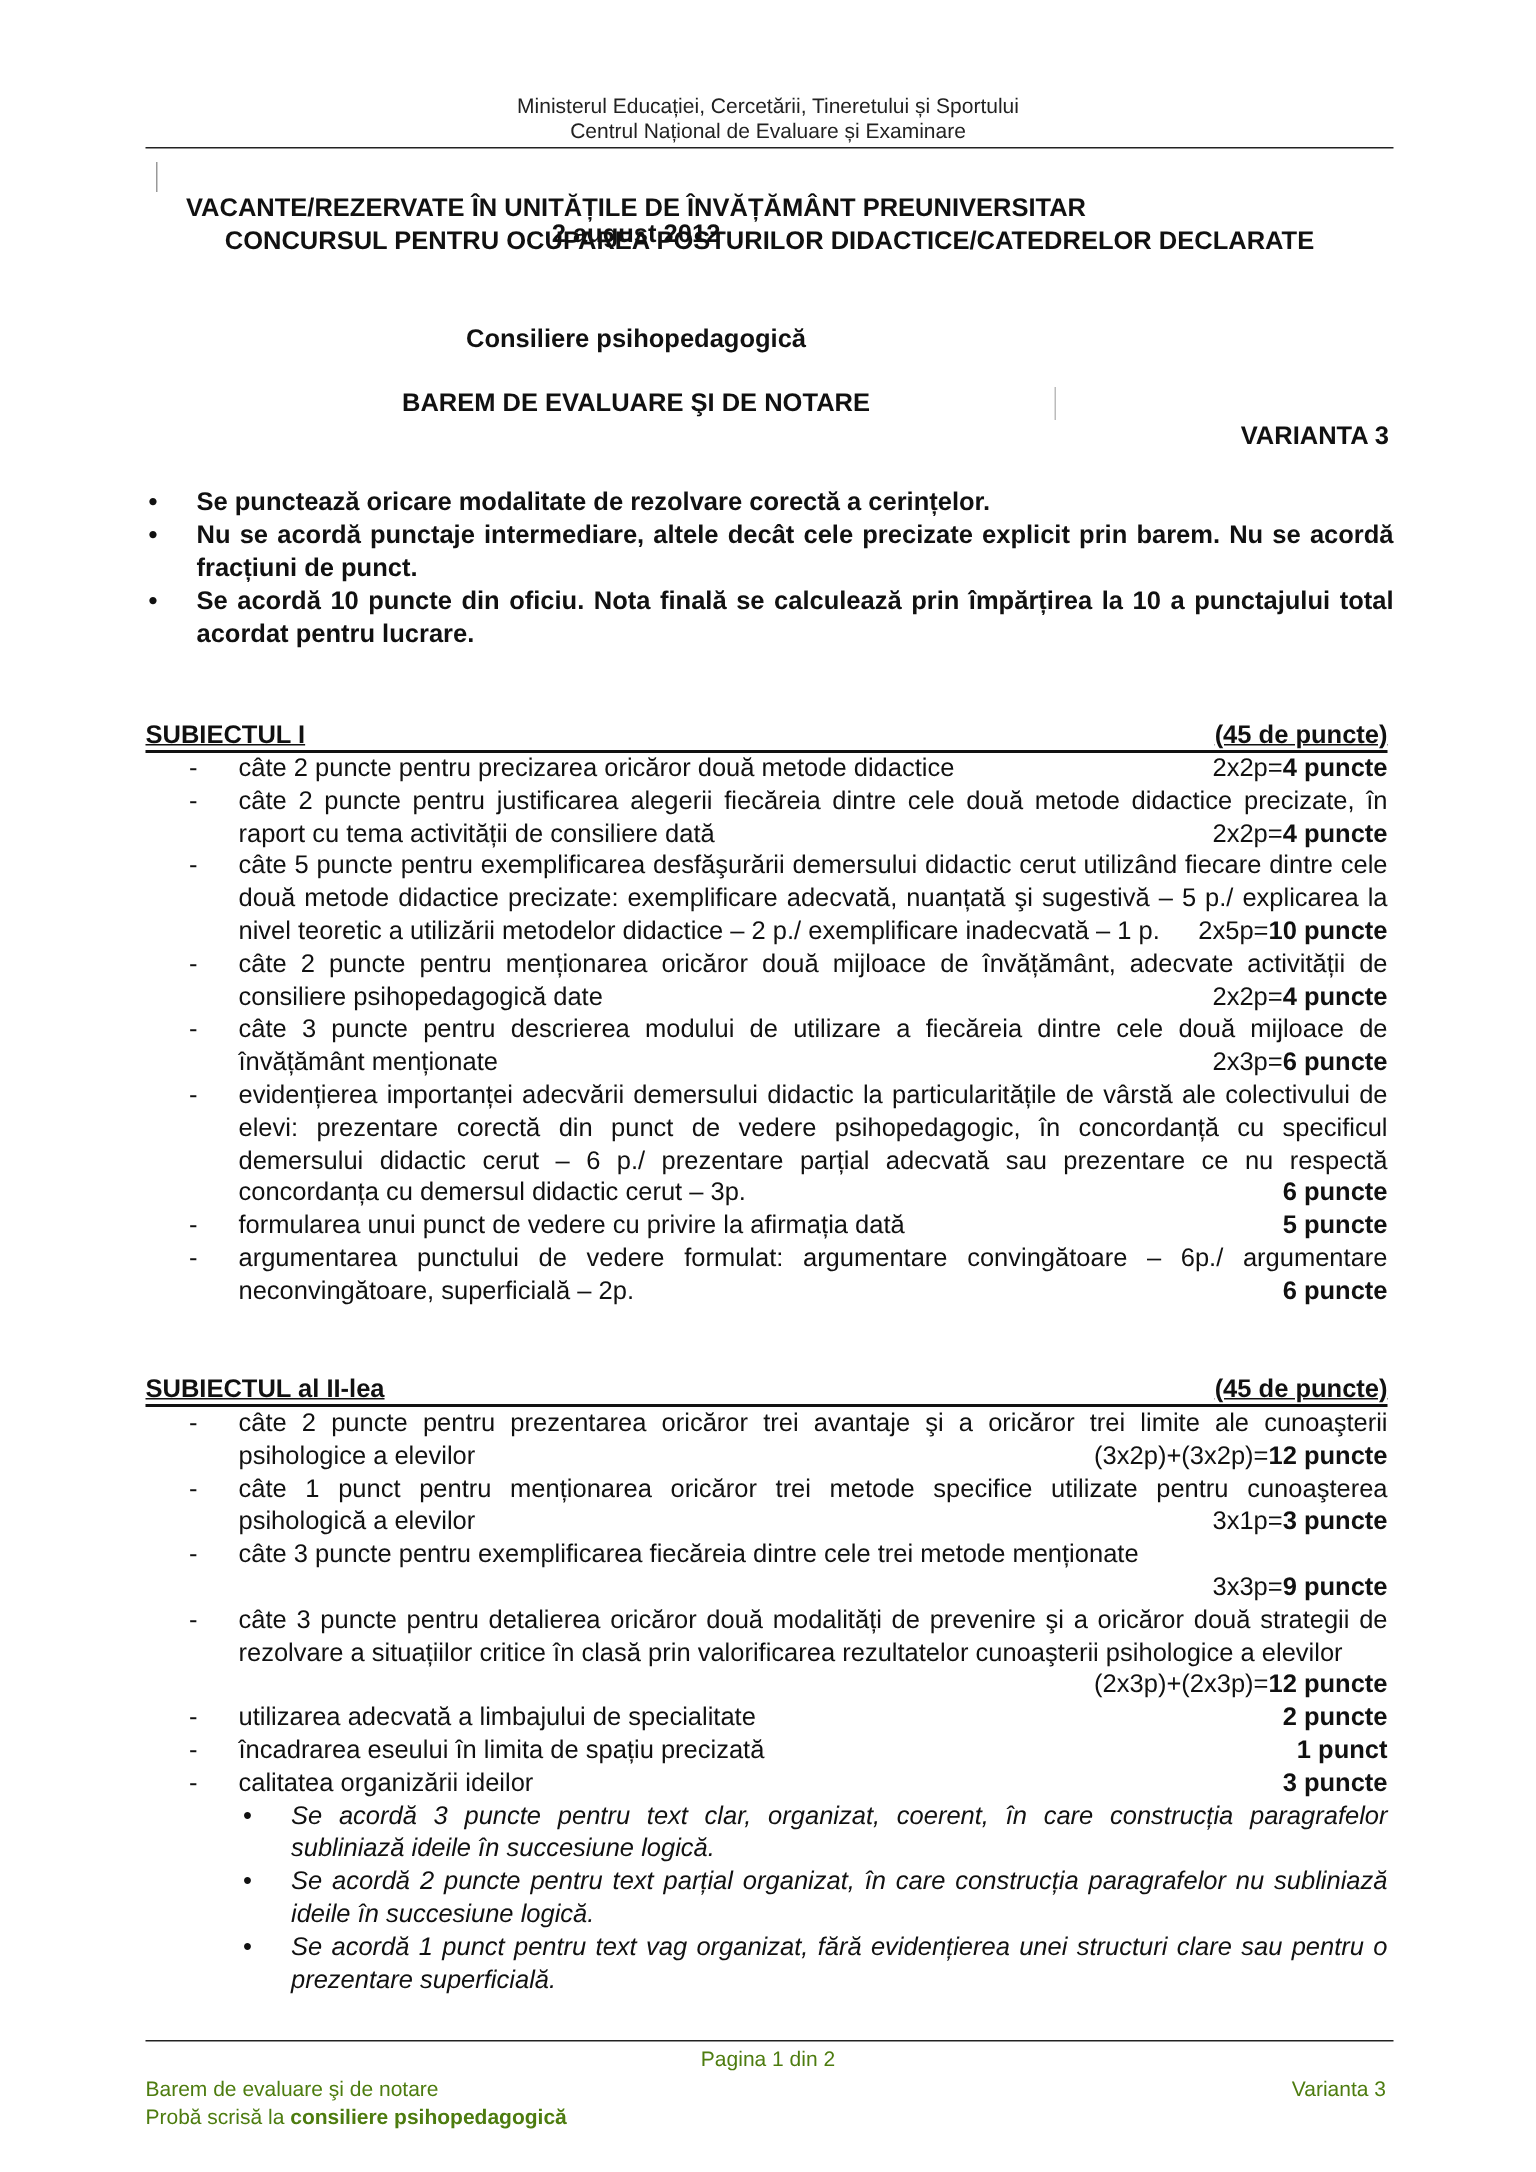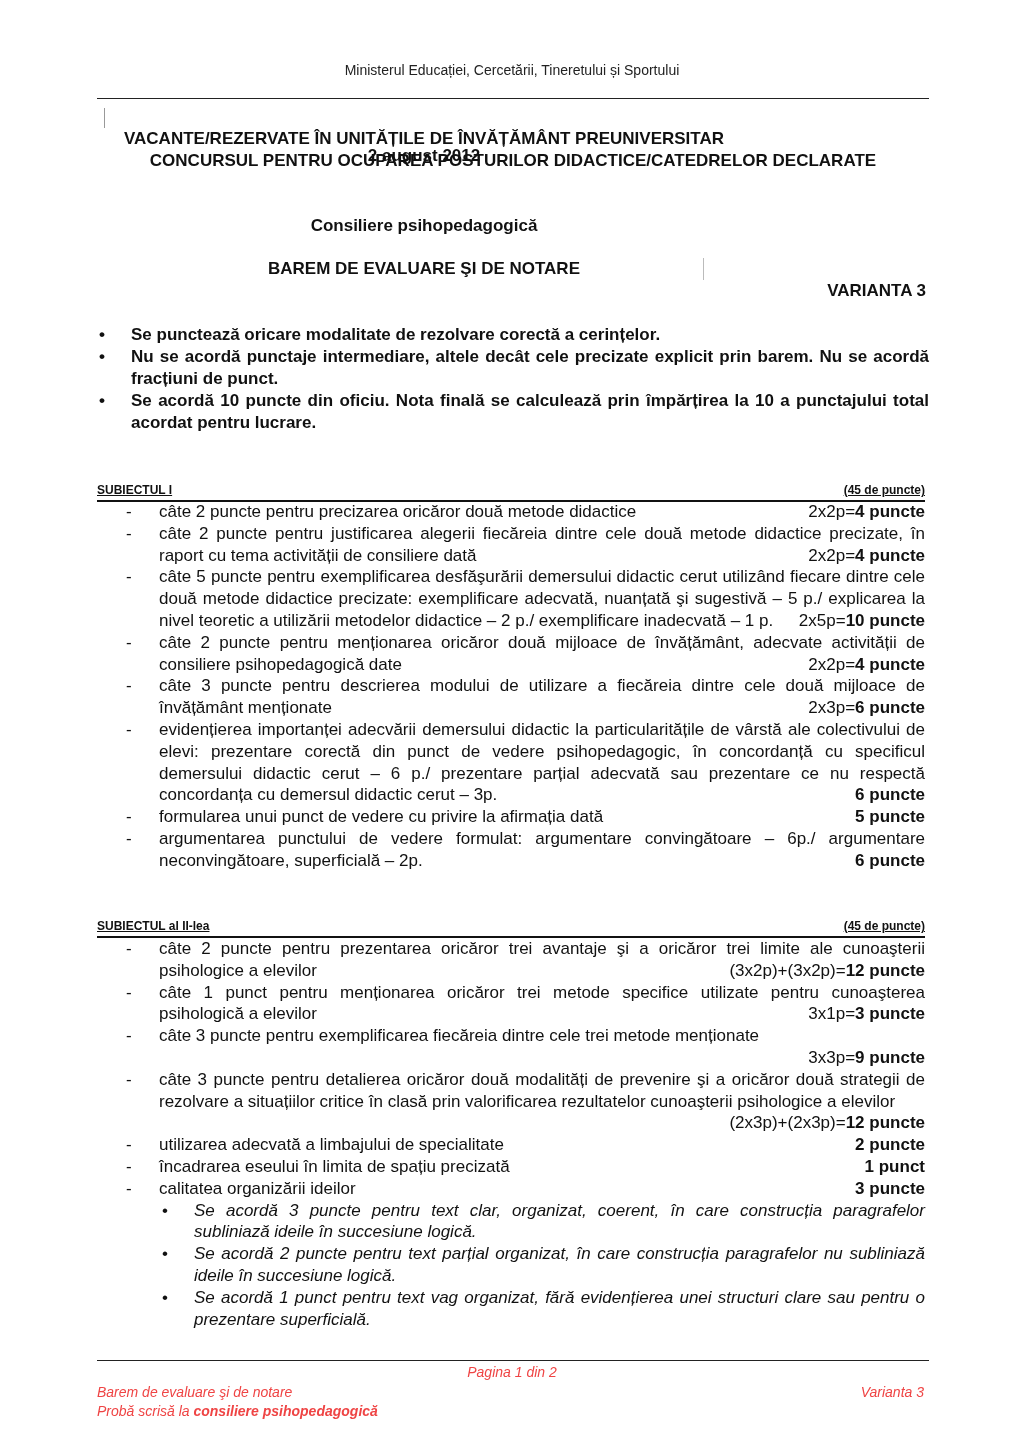--- a/index.html
+++ b/index.html
@@ -8,40 +8,41 @@
   .hdr-small { position:absolute; left:0; width:1024px; text-align:center; font-size:14px; line-height:17px; color:#222; }
   .hr { position:absolute; left:97px; width:832px; height:0; border-top:1.5px solid #222; }
   .center-bold { position:absolute; left:0; width:848px; text-align:center; font-weight:bold; font-size:17px; line-height:22px; }
   .center-bold.first { left:107px; width:812px; }
   .variant { position:absolute; right:98px; font-weight:bold; font-size:17px; }
   .cursor-mark { position:absolute; width:1px; background:#999; }
   .rules { position:absolute; left:97px; width:832px; font-weight:bold; font-size:17px; line-height:22px; }
   .rule { display:flex; margin-bottom:0; }
   .rule .bul { width:32px; flex:none; text-align:left; padding-left:2px; }
   .rule .txt { flex:1; text-align:justify; }
-  .section-head { position:absolute; left:97px; width:828px; display:flex; justify-content:space-between; font-weight:bold; font-size:12px; line-height:20px; border-bottom:2px solid #111; }
+  .section-head { position:absolute; left:97px; width:828px; display:flex; justify-content:space-between; font-weight:bold; font-size:17px; line-height:20px; border-bottom:2px solid #111; }
   .section-head span { text-decoration:underline; }
   .items { position:absolute; left:97px; width:828px; font-size:17px; line-height:21.8px; }
   .item { display:flex; }
   .item .dash { width:62px; flex:none; text-align:left; padding-left:29px; box-sizing:border-box; }
   .item .body { flex:1; text-align:justify; }
   .score { float:right; white-space:nowrap; }
   .score b { font-weight:bold; }
   .sub { display:flex; font-style:italic; }
   .sub .bul { width:32px; flex:none; padding-left:3px; font-style:normal; }
   .sub .body { flex:1; text-align:justify; }
   .footer-line { position:absolute; left:97px; width:832px; border-top:1.5px solid #222; }
-  .footer { position:absolute; font-size:14px; color:#ef4444;font-style:italic; }
+  .footer { position:absolute; font-size:14px; color:#4d7c0f; }
 </style>
 </head>
 <body>
 
 <div class="page">
 
   <div class="hdr-small" style="top:62px;">Ministerul Educației, Cercetării, Tineretului și Sportului</div>
+  <div class="hdr-small" style="top:79px;">Centrul Național de Evaluare și Examinare</div>
   <div class="hr" style="top:98px;"></div>
 
   <div class="cursor-mark" style="left:104px; top:108px; height:20px;"></div>
   <div class="center-bold first" style="top:106px;margin-top:44px;">CONCURSUL PENTRU OCUPAREA POSTURILOR DIDACTICE/CATEDRELOR DECLARATE</div>
   <div class="center-bold" style="top:128px;">VACANTE/REZERVATE ÎN UNITĂȚILE DE ÎNVĂȚĂMÂNT PREUNIVERSITAR</div>
   <div class="center-bold" style="top:145px;">2 august 2012</div>
 
   <div class="center-bold" style="top:215px;">Consiliere psihopedagogică</div>
 
   <div class="center-bold" style="top:258px;">BAREM DE EVALUARE ŞI DE NOTARE</div>

